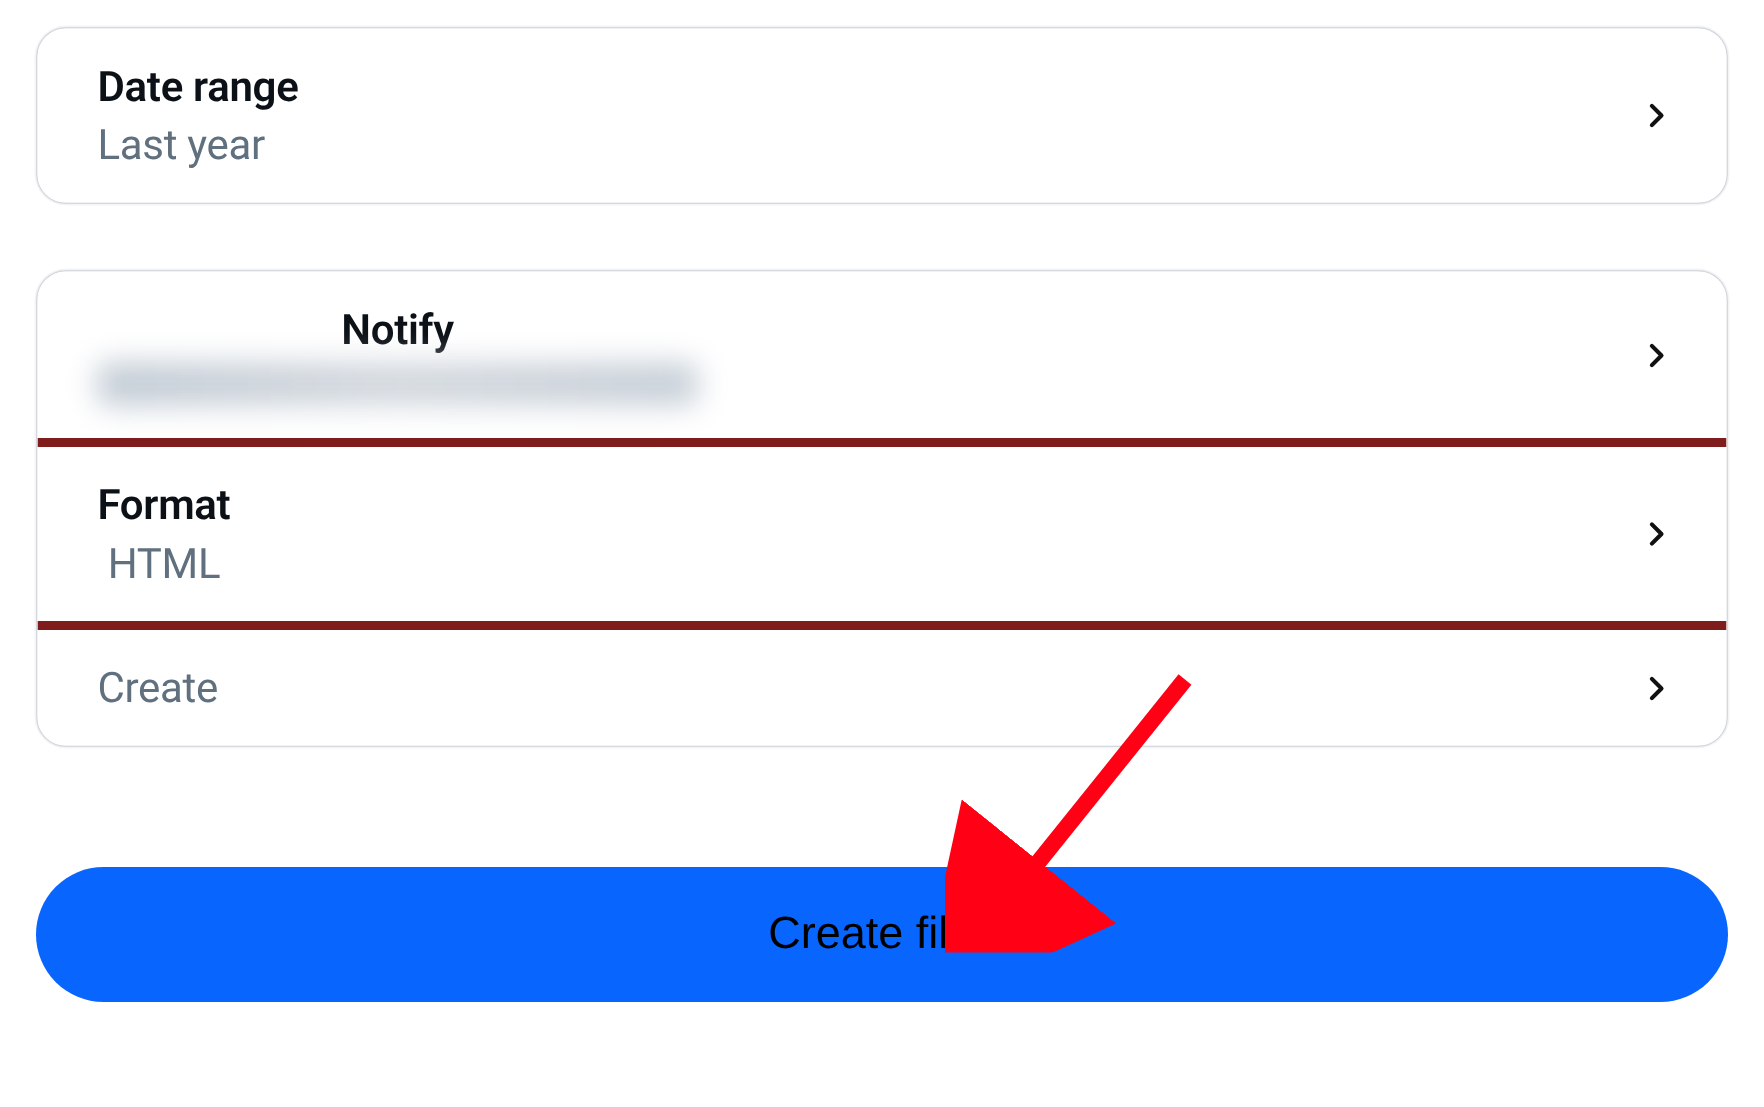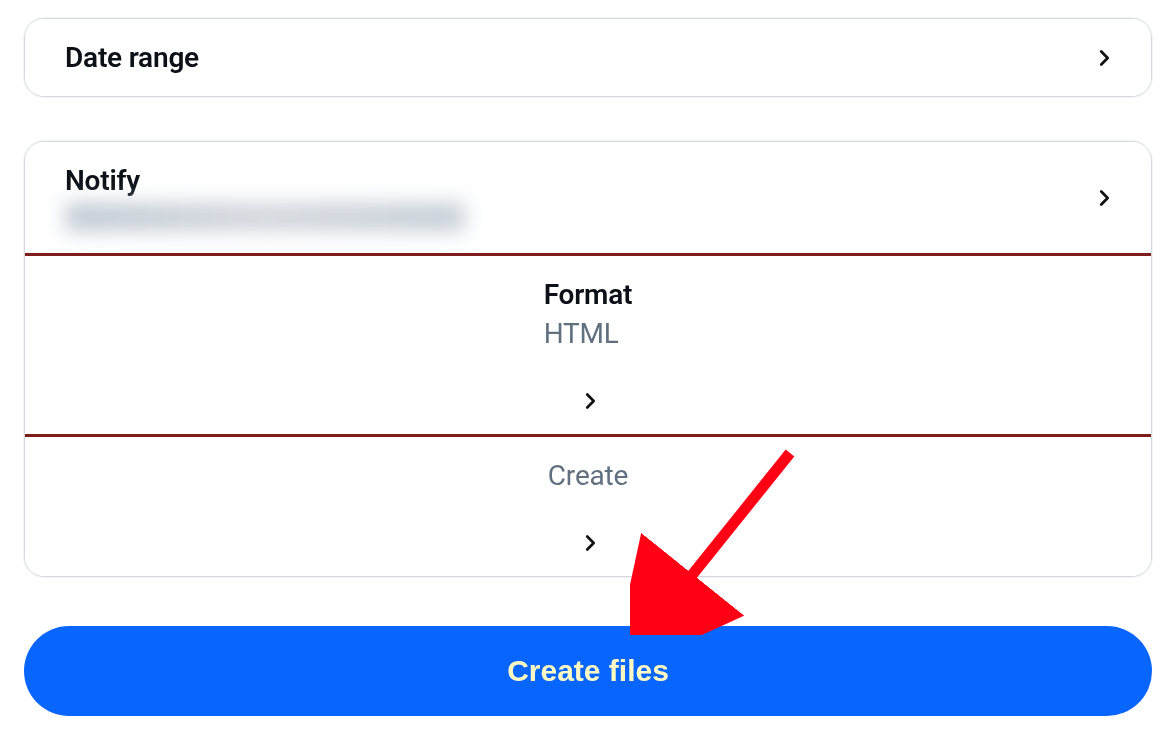--- a/index.html
+++ b/index.html
@@ -20,35 +20,34 @@
     .card {
       border: 1px solid #d5d9de;
       border-radius: 20px;
       position: relative;
       overflow: hidden;
       box-shadow: 0 0 0 1px #f3f4f6;
     }
 
     .card + .card {
       margin-top: 44px;
+      text-align: center;
     }
 
     .row {
       display: flex;
       align-items: center;
       justify-content: space-between;
       padding: 22px 40px 22px 40px;
       background: #ffffff;
       cursor: pointer;
-      gap: 40px;
     }
 
     .row + .row {
-      border-top: 3px solid #7f1d1d;
-      flex-direction: column;
+      border-top: 6px solid #7f1d1d;
     }
 
     .row-text {
       display: flex;
       flex-direction: column;
       gap: 6px;
     }
 
     .row-label {
       font-size: 28px;
@@ -77,28 +76,28 @@
       flex: 0 0 auto;
       margin-right: -4px;
     }
 
     .chevron svg {
       display: block;
     }
 
     .primary-button {
       width: calc(100% - 0px);
-      margin-top: 49px;
+      margin-top: 80px;
       background: #0866ff;
-      color: #fef9c3;
+      color: #000000;
       border: none;
       border-radius: 999px;
       height: 90px;
       font-size: 30px;
-      font-weight: 700;
+      font-weight: 400;
       cursor: pointer;
       display: flex;
       align-items: center;
       justify-content: center;
     }
 
     .annotation-arrow {
       position: absolute;
       top: 445px;
       left: 630px;
@@ -107,20 +106,21 @@
     }
 
   </style>
 </head>
 <body>
 
 <div class="card">
   <div class="row">
     <div class="row-text">
       <span class="row-label">Date range</span>
+      <span class="row-value">Last year</span>
     </div>
     <span class="chevron">
       <svg width="22" height="22" viewBox="0 0 24 24" fill="none" stroke="#111" stroke-width="3" stroke-linecap="round" stroke-linejoin="round">
           <polyline points="9 5 16 12 9 19"></polyline>
         </svg>
     </span>
   </div>
 </div>
 
 <div class="card">

